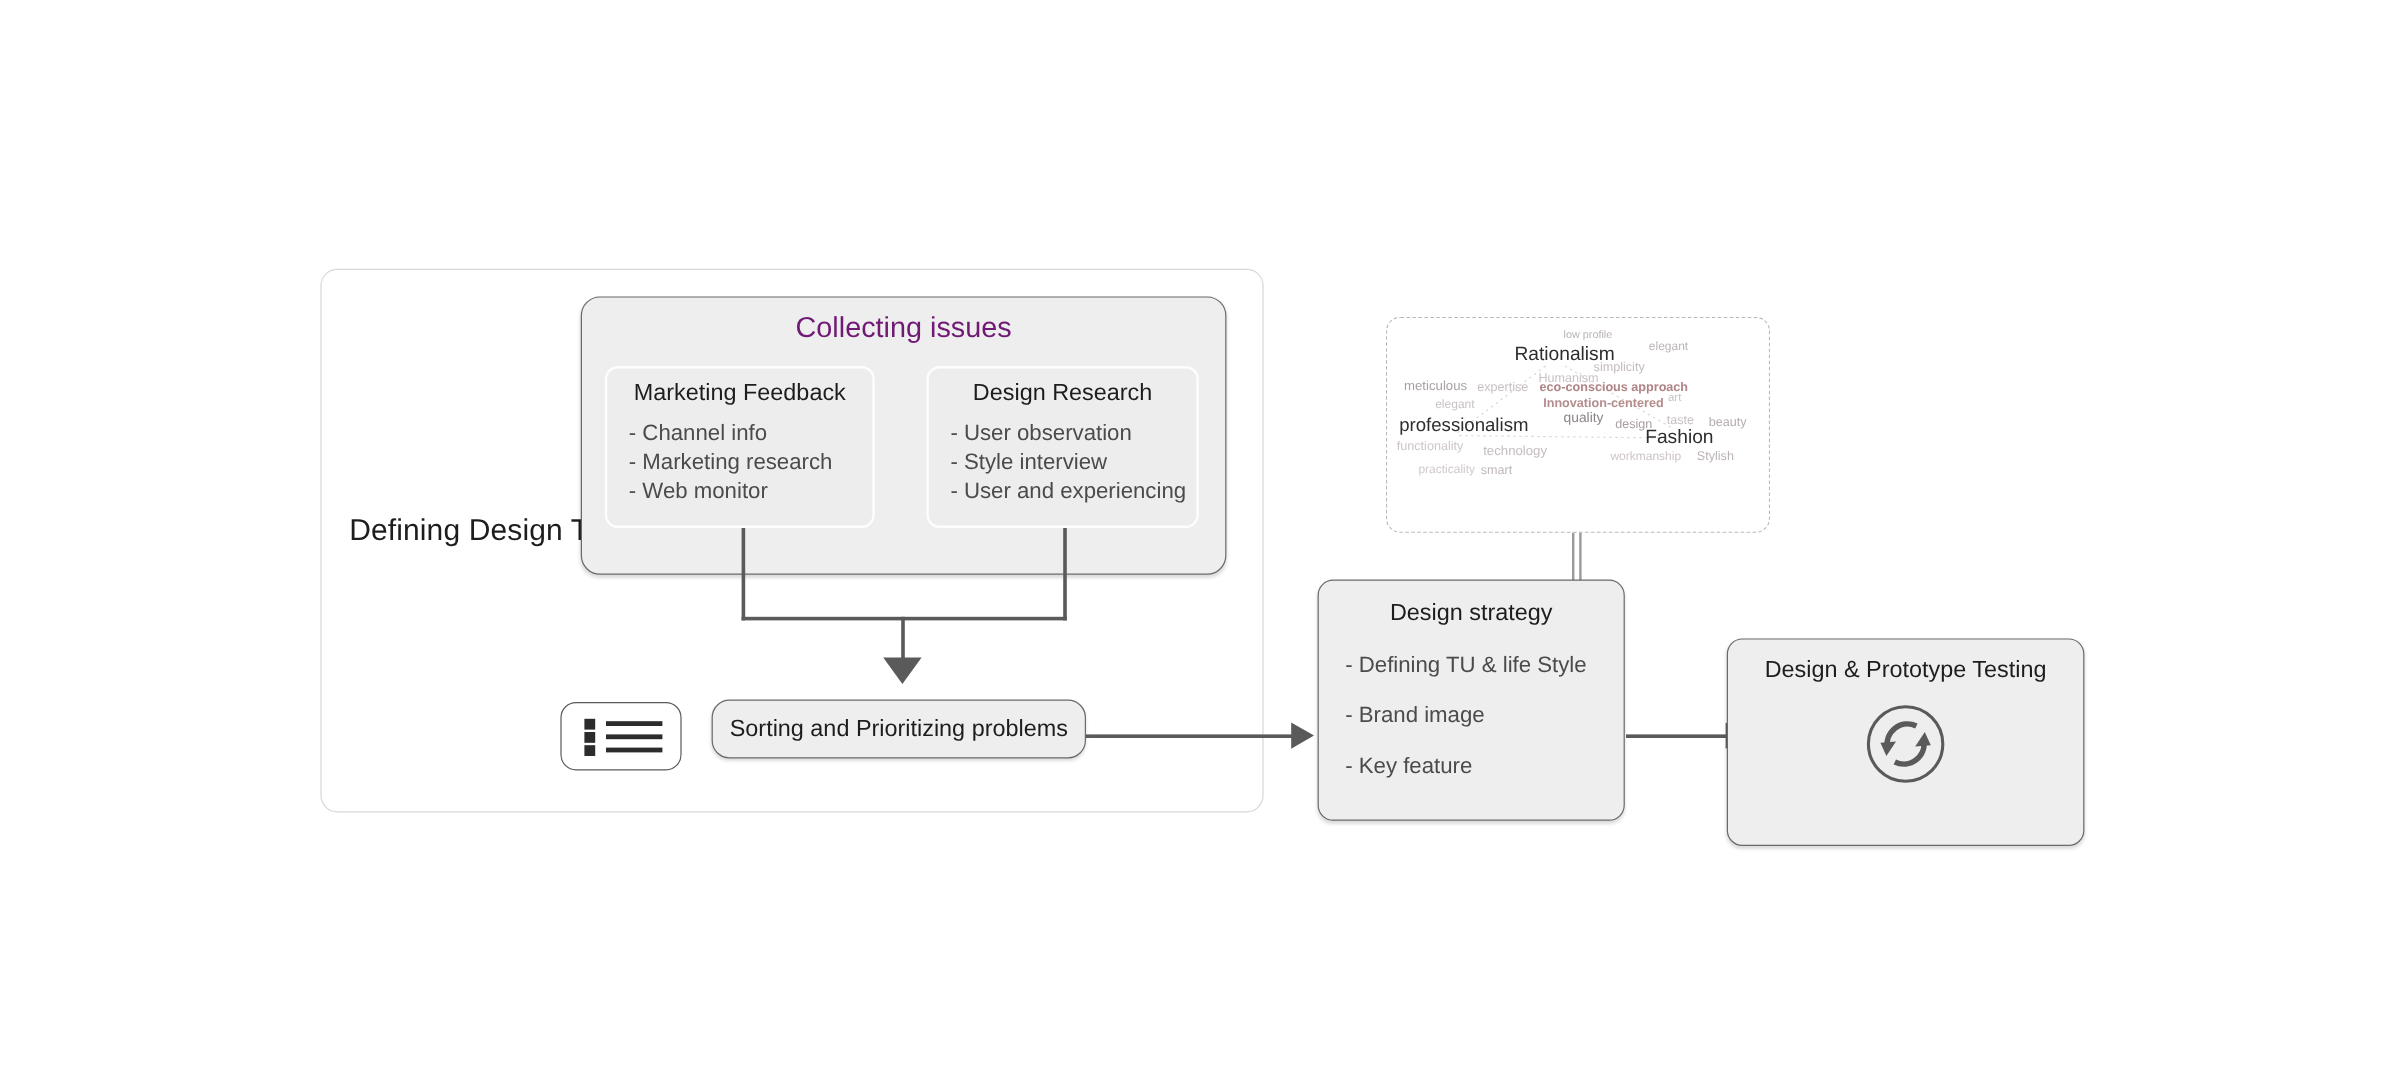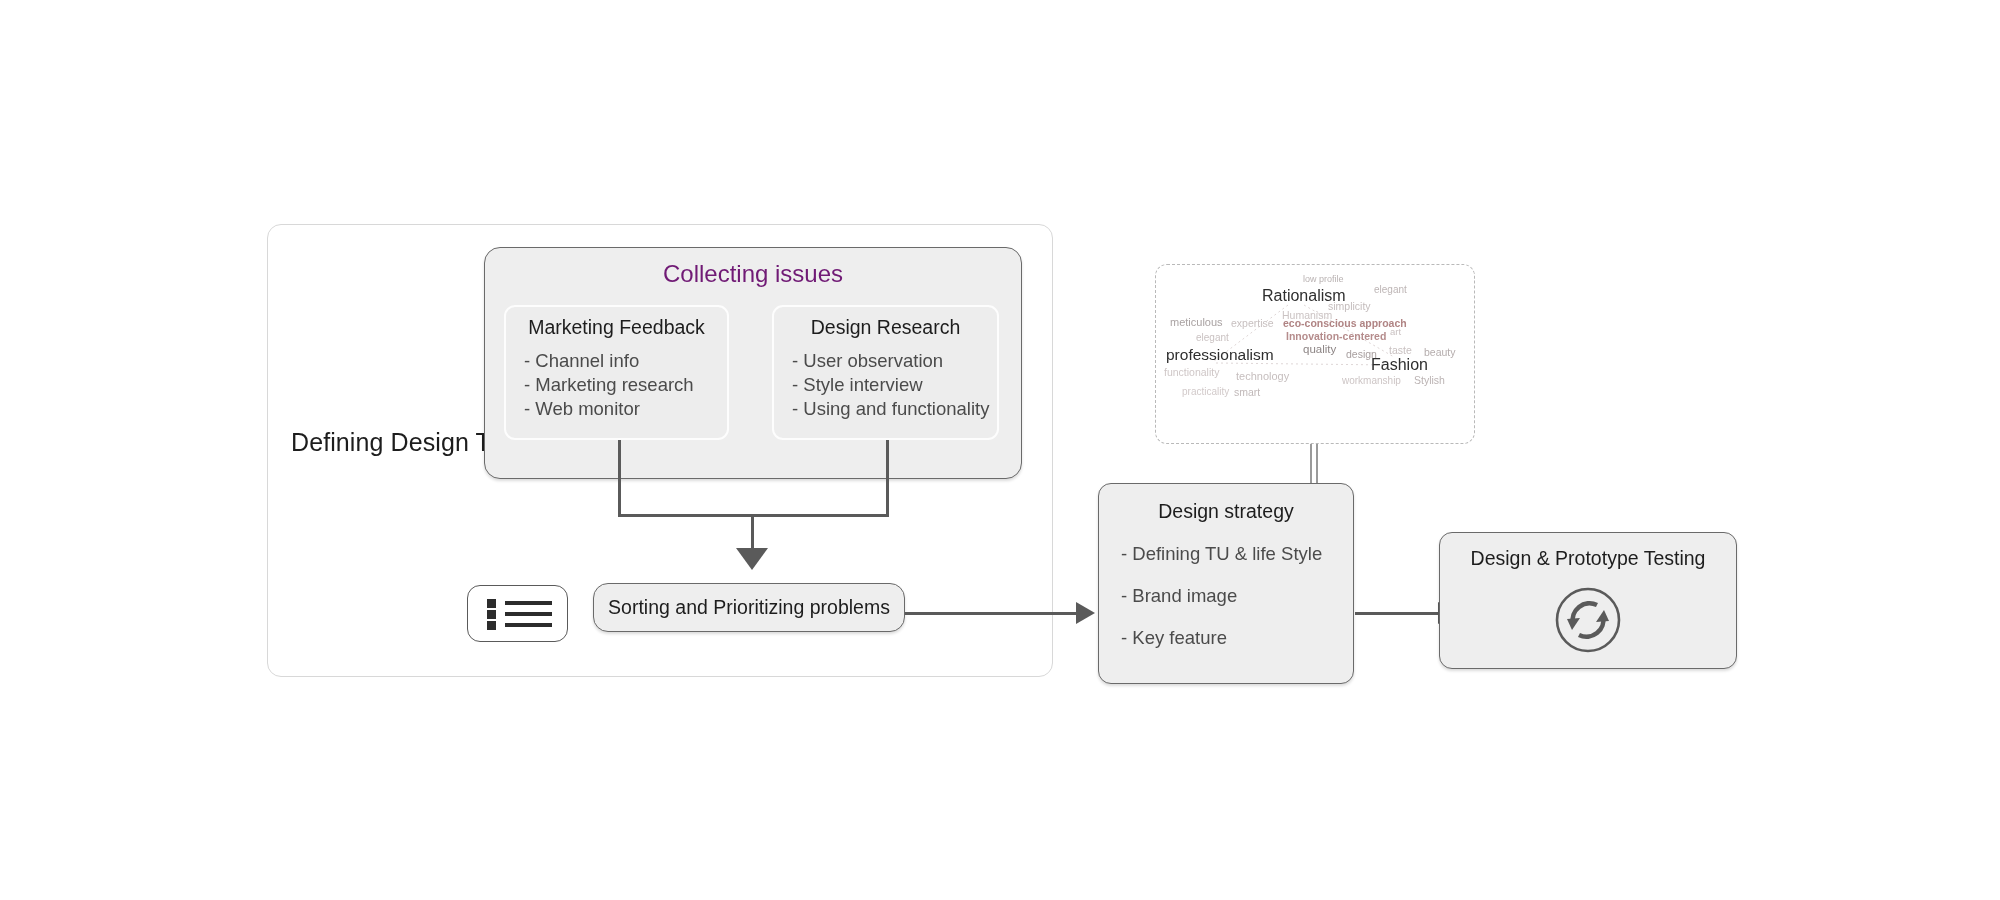--- a/index.html
+++ b/index.html
@@ -172,21 +172,21 @@
     padding-left: 22px;
     font-size: 18.5px;
     color: #4b4b4b;
   }
   .strategy-list .li { margin-bottom: 20px; white-space: nowrap; }
 
   
   .testing-box {
     position: absolute;
     left: 1439px; top: 532px;
-    width: 298px; height: 137px;
+    width: 298px; height: 173px;
     background: #eeeeee;
     border: 1.6px solid #6a6a6a;
     border-radius: 13px;
     box-shadow: 0 2px 3px rgba(0,0,0,.14);
   }
   .testing-title {
     text-align: center;
     font-size: 19.5px;
     color: #1d1d1d;
     margin-top: 14px;
@@ -216,21 +216,21 @@
       <div class="li">- Marketing research</div>
       <div class="li">- Web monitor</div>
     </div>
   </div>
 
   <div class="sub-card right">
     <div class="sub-title">Design Research</div>
     <div class="sub-list">
       <div class="li">- User observation</div>
       <div class="li">- Style interview</div>
-      <div class="li">- Using and functionality</div>
+      <div class="li">- User and experiencing</div>
     </div>
   </div>
 
   <div class="conn v-left"></div>
   <div class="conn v-right"></div>
   <div class="conn h-bar"></div>
   <div class="conn v-mid"></div>
   <div class="arrow-down"></div>
 
   <div class="list-icon-box">

